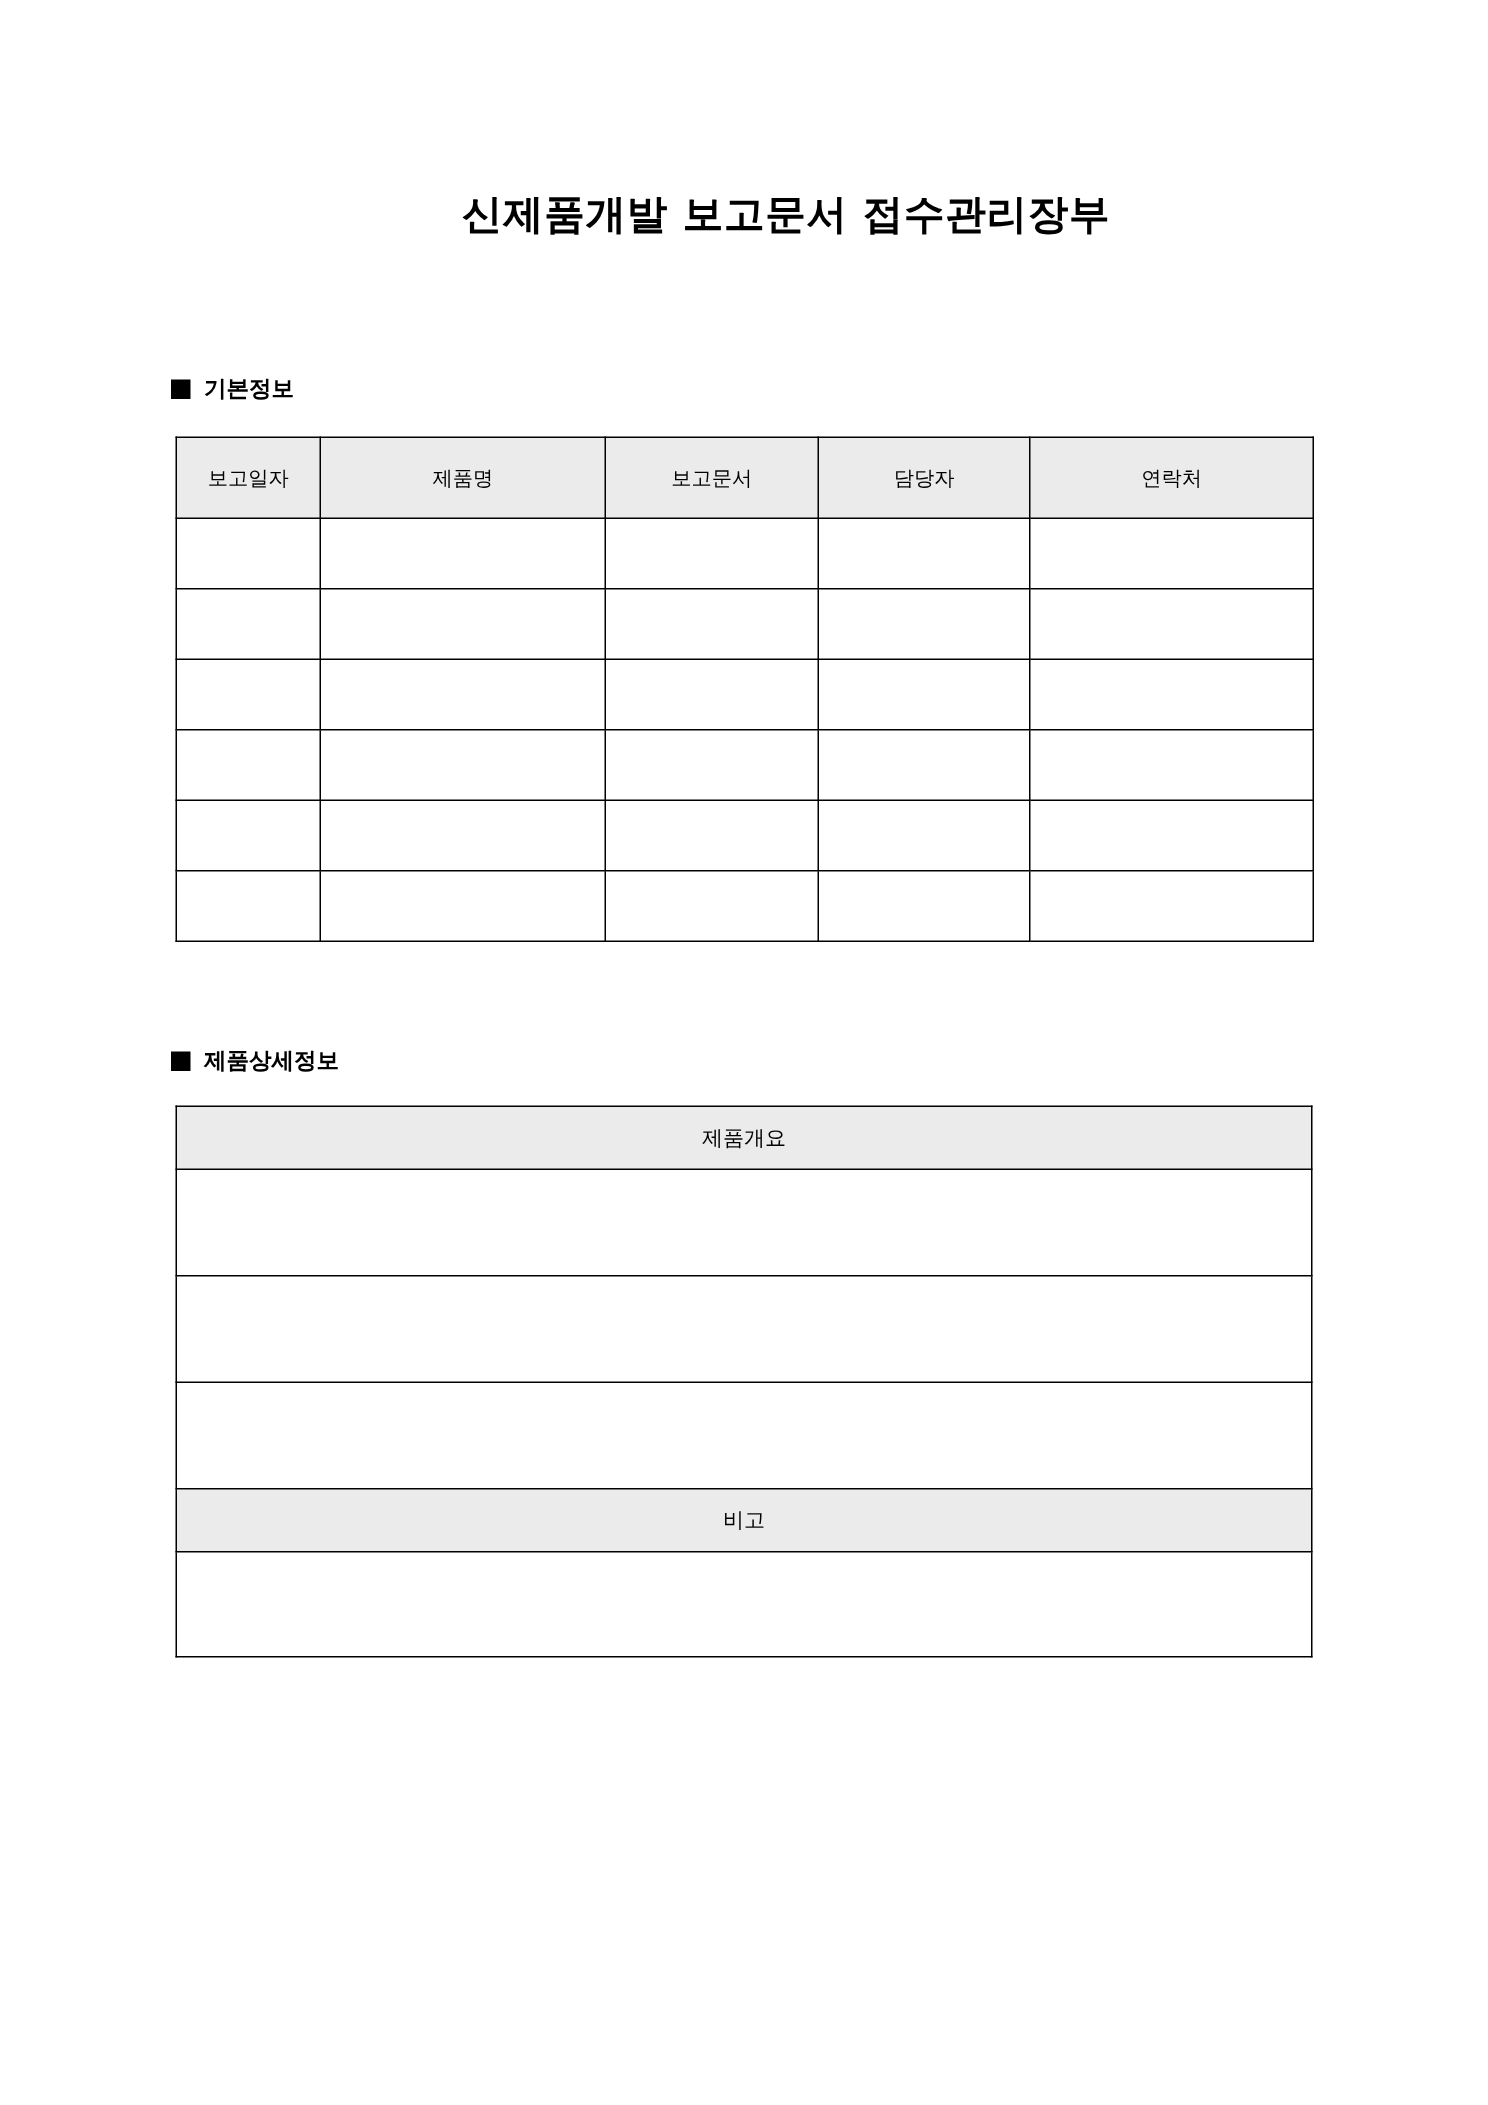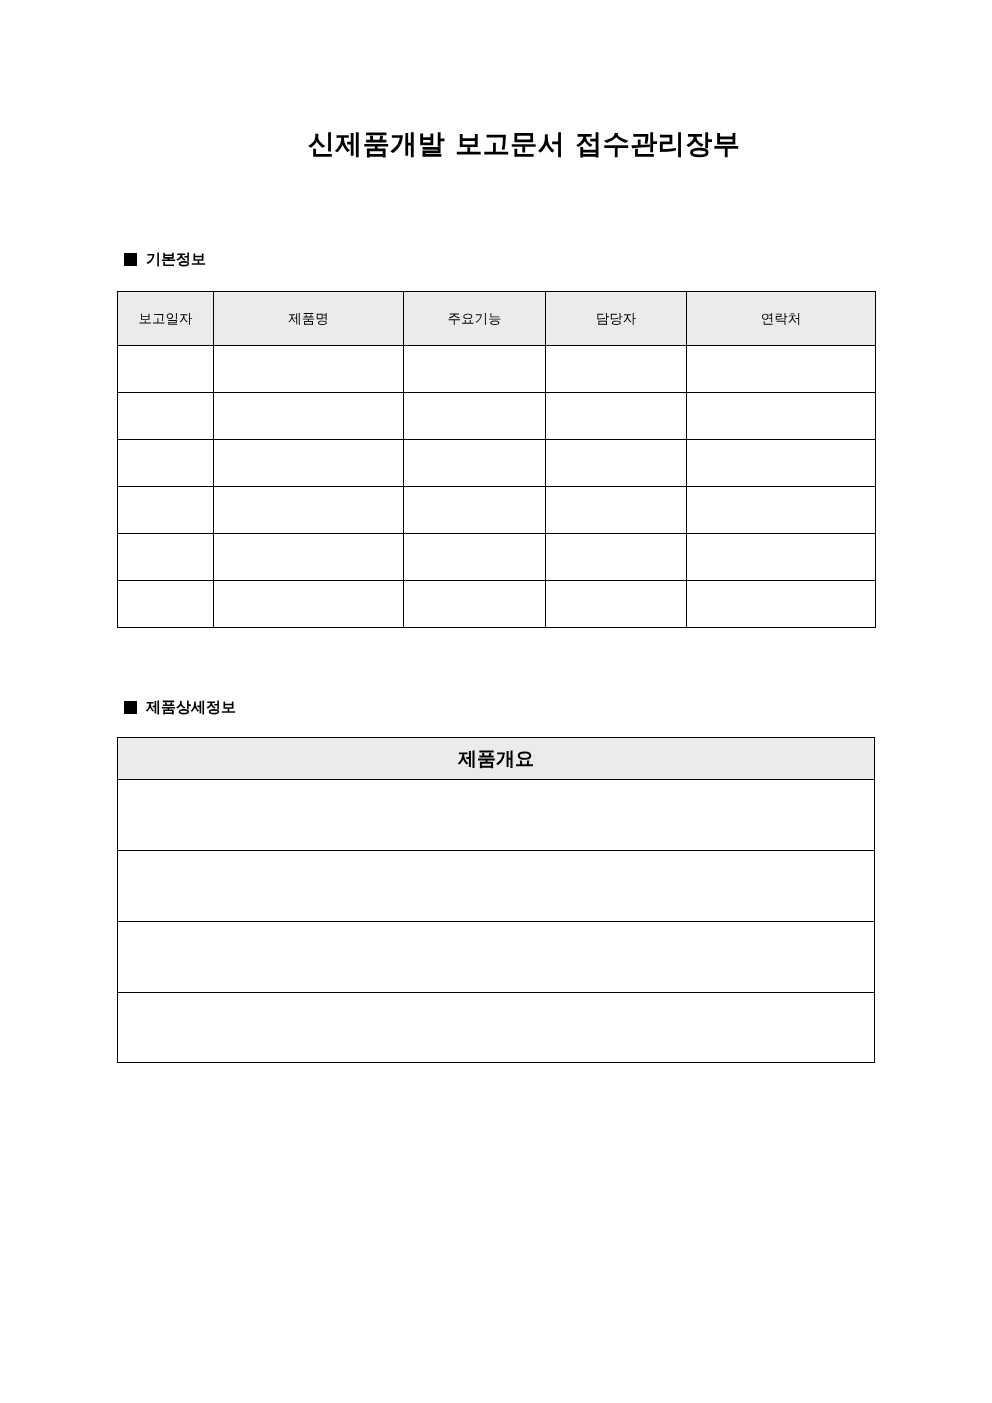--- a/index.html
+++ b/index.html
@@ -32,21 +32,21 @@
     font-size: 27px;
     font-weight: bold;
     letter-spacing: 0.5px;
     line-height: 1.2;
     margin-left: 28px;
   }
 
   
   .section-heading {
     position: absolute;
-    left: 124px;
+    left: 114px;
     display: flex;
     align-items: center;
     gap: 9px;
     font-size: 15px;
     font-weight: bold;
     line-height: 1;
   }
   .section-heading.basic   { top: 252px; }
   .section-heading.detail  { top: 700px; justify-content: space-between; }
 
@@ -99,22 +99,21 @@
   .col-contact { width: 189px; }
 
   
   #table-detail {
     left: 117px;
     top: 737px;
     width: 758px;
   }
   #table-detail td.label-cell {
     height: 41px;
-    font-size: 19px;
-    font-weight: bold;
+    font-size: 14px;
   }
   #table-detail td.content-cell {
     height: 70px;
   }
   #table-detail td.content-cell.last {
     height: 69px;
   }
 </style>
 </head>
 <body>
@@ -133,21 +132,21 @@
       <col class="col-date">
       <col class="col-product">
       <col class="col-period">
       <col class="col-manager">
       <col class="col-contact">
     </colgroup>
     <thead>
       <tr>
         <th>보고일자</th>
         <th>제품명</th>
-        <th>주요기능</th>
+        <th>보고문서</th>
         <th>담당자</th>
         <th>연락처</th>
       </tr>
     </thead>
     <tbody>
       <tr>
         <td class="data-cell"></td>
         <td class="data-cell"></td>
         <td class="data-cell"></td>
         <td class="data-cell"></td>
@@ -207,18 +206,21 @@
 
       <tr>
         <td class="content-cell"></td>
       </tr>
 
       <tr>
         <td class="content-cell"></td>
       </tr>
 
       <tr>
+        <td class="label-cell">비고</td>
+      </tr>
+      <tr>
         <td class="content-cell last"></td>
       </tr>
     </tbody>
   </table>
 
 </div>
 
 </body></html>

